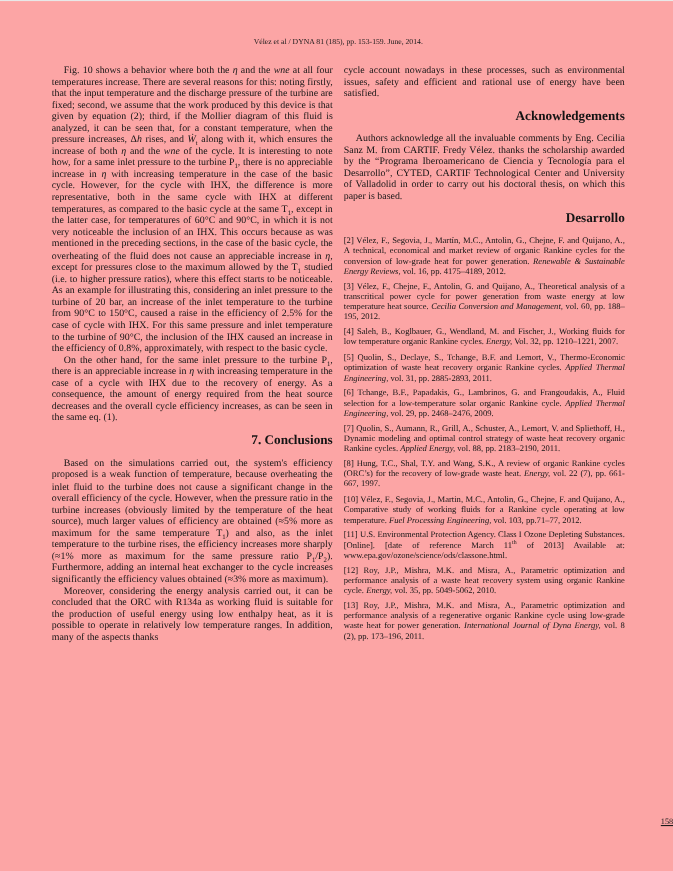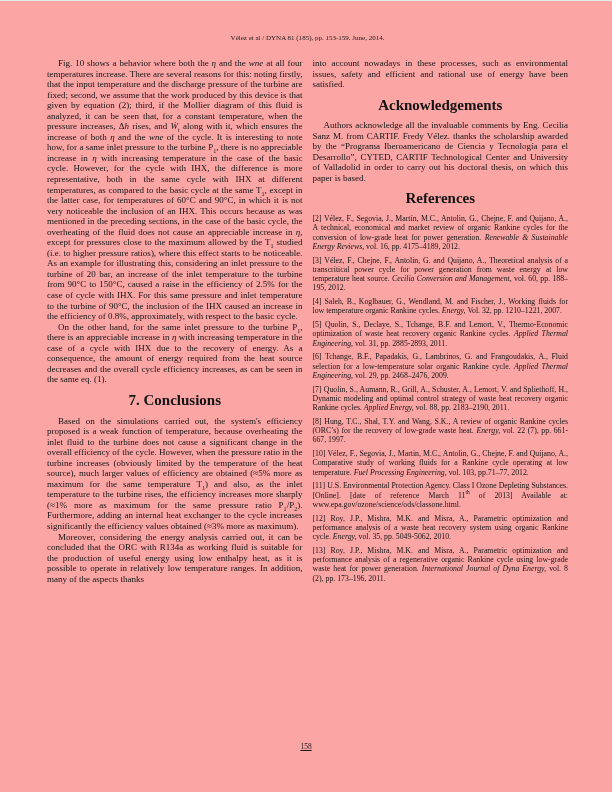--- a/index.html
+++ b/index.html
@@ -39,39 +39,39 @@
     font-size: 9px;
     line-height: 10.55px;
     margin: 0;
     text-indent: 11px;
     text-align: justify;
   }
   .para.no-indent {
     text-indent: 0;
   }
   .heading {
-    font-size: 15px;
+    font-size: 12px;
     line-height: 10.55px;
     font-weight: bold;
     margin: 10px 0 10px 0;
     text-indent: 0;
-    text-align: center;
+    text-align: right;
   }
   .reference {
     font-size: 7.8px;
     line-height: 9.25px;
     margin: 0 0 4.5px 0;
     text-align: justify;
   }
   .page-number {
     position: absolute;
     left: 0;
     right: 0;
     bottom: 42px;
-    text-align: center;
+    text-align: right;
     font-size: 7.5px;
     color: #1a1a1a;
     text-decoration: underline;
   }
   sub, sup {
     font-size: 0.68em;
     line-height: 0;
   }
 </style>
 </head>
@@ -82,24 +82,24 @@
 
   <div class="columns">
     <div class="col">
         <p class="para">Fig. 10 shows a behavior where both the <i>η</i> and the <i>wne</i> at all four temperatures increase. There are several reasons for this: noting firstly, that the input temperature and the discharge pressure of the turbine are fixed; second, we assume that the work produced by this device is that given by equation (2); third, if the Mollier diagram of this fluid is analyzed, it can be seen that, for a constant temperature, when the pressure increases, Δ<i>h</i> rises, and <i>Ẇ</i><sub>t</sub> along with it, which ensures the increase of both <i>η</i> and the <i>wne</i> of the cycle. It is interesting to note how, for a same inlet pressure to the turbine P<sub>1</sub>, there is no appreciable increase in <i>η</i> with increasing temperature in the case of the basic cycle. However, for the cycle with IHX, the difference is more representative, both in the same cycle with IHX at different temperatures, as compared to the basic cycle at the same T<sub>1</sub>, except in the latter case, for temperatures of 60°C and 90°C, in which it is not very noticeable the inclusion of an IHX. This occurs because as was mentioned in the preceding sections, in the case of the basic cycle, the overheating of the fluid does not cause an appreciable increase in <i>η</i>, except for pressures close to the maximum allowed by the T<sub>1</sub> studied (i.e. to higher pressure ratios), where this effect starts to be noticeable. As an example for illustrating this, considering an inlet pressure to the turbine of 20 bar, an increase of the inlet temperature to the turbine from 90°C to 150°C, caused a raise in the efficiency of 2.5% for the case of cycle with IHX. For this same pressure and inlet temperature to the turbine of 90°C, the inclusion of the IHX caused an increase in the efficiency of 0.8%, approximately, with respect to the basic cycle.</p>
         <p class="para">On the other hand, for the same inlet pressure to the turbine P<sub>1</sub>, there is an appreciable increase in <i>η</i> with increasing temperature in the case of a cycle with IHX due to the recovery of energy. As a consequence, the amount of energy required from the heat source decreases and the overall cycle efficiency increases, as can be seen in the same eq. (1).</p>
         <h3 class="heading">7. Conclusions</h3>
         <p class="para">Based on the simulations carried out, the system's efficiency proposed is a weak function of temperature, because overheating the inlet fluid to the turbine does not cause a significant change in the overall efficiency of the cycle. However, when the pressure ratio in the turbine increases (obviously limited by the temperature of the heat source), much larger values of efficiency are obtained (≈5% more as maximum for the same temperature T<sub>1</sub>) and also, as the inlet temperature to the turbine rises, the efficiency increases more sharply (≈1% more as maximum for the same pressure ratio P<sub>1</sub>/P<sub>2</sub>). Furthermore, adding an internal heat exchanger to the cycle increases significantly the efficiency values obtained (≈3% more as maximum).</p>
         <p class="para">Moreover, considering the energy analysis carried out, it can be concluded that the ORC with R134a as working fluid is suitable for the production of useful energy using low enthalpy heat, as it is possible to operate in relatively low temperature ranges. In addition, many of the aspects thanks</p>
       </div>
     <div class="col">
-        <p class="para no-indent">into account nowadays in these processes, such as environmental issues, safety and efficient and rational use of energy have been satisfied.</p>
+        <p class="para no-indent">cycle account nowadays in these processes, such as environmental issues, safety and efficient and rational use of energy have been satisfied.</p>
         <h3 class="heading">Acknowledgements</h3>
         <p class="para">Authors acknowledge all the invaluable comments by Eng. Cecilia Sanz M. from CARTIF. Fredy Vélez. thanks the scholarship awarded by the “Programa Iberoamericano de Ciencia y Tecnología para el Desarrollo”, CYTED, CARTIF Technological Center and University of Valladolid in order to carry out his doctoral thesis, on which this paper is based.</p>
-        <h3 class="heading">References</h3>
+        <h3 class="heading">Desarrollo</h3>
         <p class="reference">[2] Vélez, F., Segovia, J., Martín, M.C., Antolin, G., Chejne, F. and Quijano, A., A technical, economical and market review of organic Rankine cycles for the conversion of low-grade heat for power generation. <i>Renewable &amp; Sustainable Energy Reviews,</i> vol. 16, pp. 4175–4189, 2012.</p>
         <p class="reference">[3] Vélez, F., Chejne, F., Antolin, G. and Quijano, A., Theoretical analysis of a transcritical power cycle for power generation from waste energy at low temperature heat source. <i>Cecilia Conversion and Management,</i> vol. 60, pp. 188–195, 2012.</p>
         <p class="reference">[4] Saleh, B., Koglbauer, G., Wendland, M. and Fischer, J., Working fluids for low temperature organic Rankine cycles. <i>Energy,</i> Vol. 32, pp. 1210–1221, 2007.</p>
         <p class="reference">[5] Quolin, S., Declaye, S., Tchange, B.F. and Lemort, V., Thermo-Economic optimization of waste heat recovery organic Rankine cycles. <i>Applied Thermal Engineering,</i> vol. 31, pp. 2885-2893, 2011.</p>
         <p class="reference">[6] Tchange, B.F., Papadakis, G., Lambrinos, G. and Frangoudakis, A., Fluid selection for a low-temperature solar organic Rankine cycle. <i>Applied Thermal Engineering,</i> vol. 29, pp. 2468–2476, 2009.</p>
         <p class="reference">[7] Quolin, S., Aumann, R., Grill, A., Schuster, A., Lemort, V. and Spliethoff, H., Dynamic modeling and optimal control strategy of waste heat recovery organic Rankine cycles. <i>Applied Energy,</i> vol. 88, pp. 2183–2190, 2011.</p>
         <p class="reference">[8] Hung, T.C., Shal, T.Y. and Wang, S.K., A review of organic Rankine cycles (ORC’s) for the recovery of low-grade waste heat. <i>Energy,</i> vol. 22 (7), pp. 661-667, 1997.</p>
         <p class="reference">[10] Vélez, F., Segovia, J., Martin, M.C., Antolin, G., Chejne, F. and Quijano, A., Comparative study of working fluids for a Rankine cycle operating at low temperature. <i>Fuel Processing Engineering,</i> vol. 103, pp.71–77, 2012.</p>
         <p class="reference">[11] U.S. Environmental Protection Agency. Class I Ozone Depleting Substances. [Online]. [date of reference March 11<sup>th</sup> of 2013] Available at: www.epa.gov/ozone/science/ods/classone.html.</p>
         <p class="reference">[12] Roy, J.P., Mishra, M.K. and Misra, A., Parametric optimization and performance analysis of a waste heat recovery system using organic Rankine cycle. <i>Energy,</i> vol. 35, pp. 5049-5062, 2010.</p>

